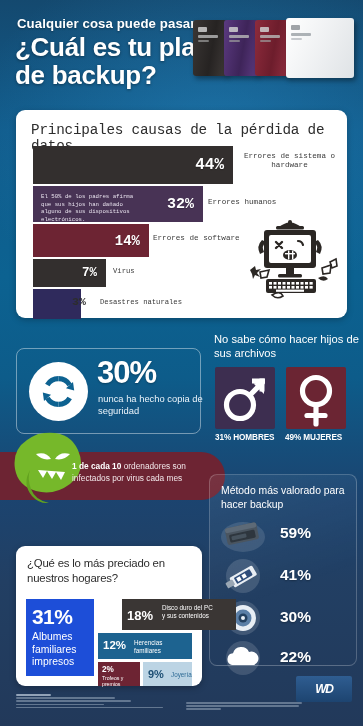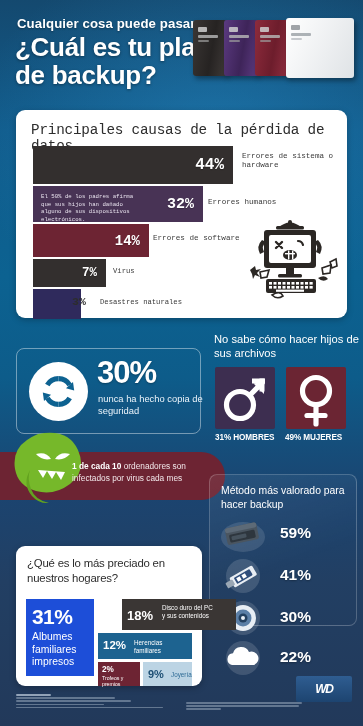--- a/index.html
+++ b/index.html
@@ -87,21 +87,21 @@
   }
   .bar .pct {
     color:#ffffff; font-weight:bold; margin-right:9px;
     text-shadow:0 1px 1px rgba(0,0,0,.25);
   }
   .barlabel { position:absolute; color:#3a3a3a; line-height:1.15; }
 
   
   .b44 { top:0px;   width:200px; height:38px; background:#332f2e;padding-left:43px; }
   .b44 .pct { font-size:16px; }
-  .l44 { left:226px; top:6px; font-size:7.6px; }
+  .l44 { left:216px; top:6px; font-size:7.6px;text-align:center; }
 
   .b32 { top:40px;  width:170px; height:36px; background:#483355;
          justify-content:flex-end; }
   .b32 .pct { font-size:15px; }
   .b32 .note {
     position:absolute; left:8px; top:7px; width:98px;
     color:#e8e2ee; font-size:5.7px; line-height:1.32; text-align:left;
     font-weight:normal; text-shadow:none;
   }
   .l32 { left:192px; top:52px; font-size:7.6px; }
@@ -168,21 +168,21 @@
   }
   .virustext {
     position:absolute; left:72px; top:460px; width:152px;
     color:#f2e7ea; font-size:8.3px; line-height:1.45;
   }
   .virustext b { color:#ffffff; }
   .worm { position:absolute; left:8px; top:430px; width:84px; height:78px; }
 
   
   .metodo {
-    position:absolute; left:209px; top:474px; width:148px; height:152px;
+    position:absolute; left:209px; top:474px; width:148px; height:192px;
     border:1px solid rgba(255,255,255,.22); border-radius:8px;
     background:linear-gradient(160deg, rgba(255,255,255,.07), rgba(255,255,255,0) 60%);
   }
   .mtitle {
     position:absolute; left:11px; top:9px; width:130px;
     color:#ffffff; font-size:10.4px; line-height:1.3;
   }
   .mrow { position:absolute; left:8px; width:134px; height:38px; }
   .mrow .ico { position:absolute; left:2px; top:0; width:46px; height:38px; }
   .mrow .mval {

